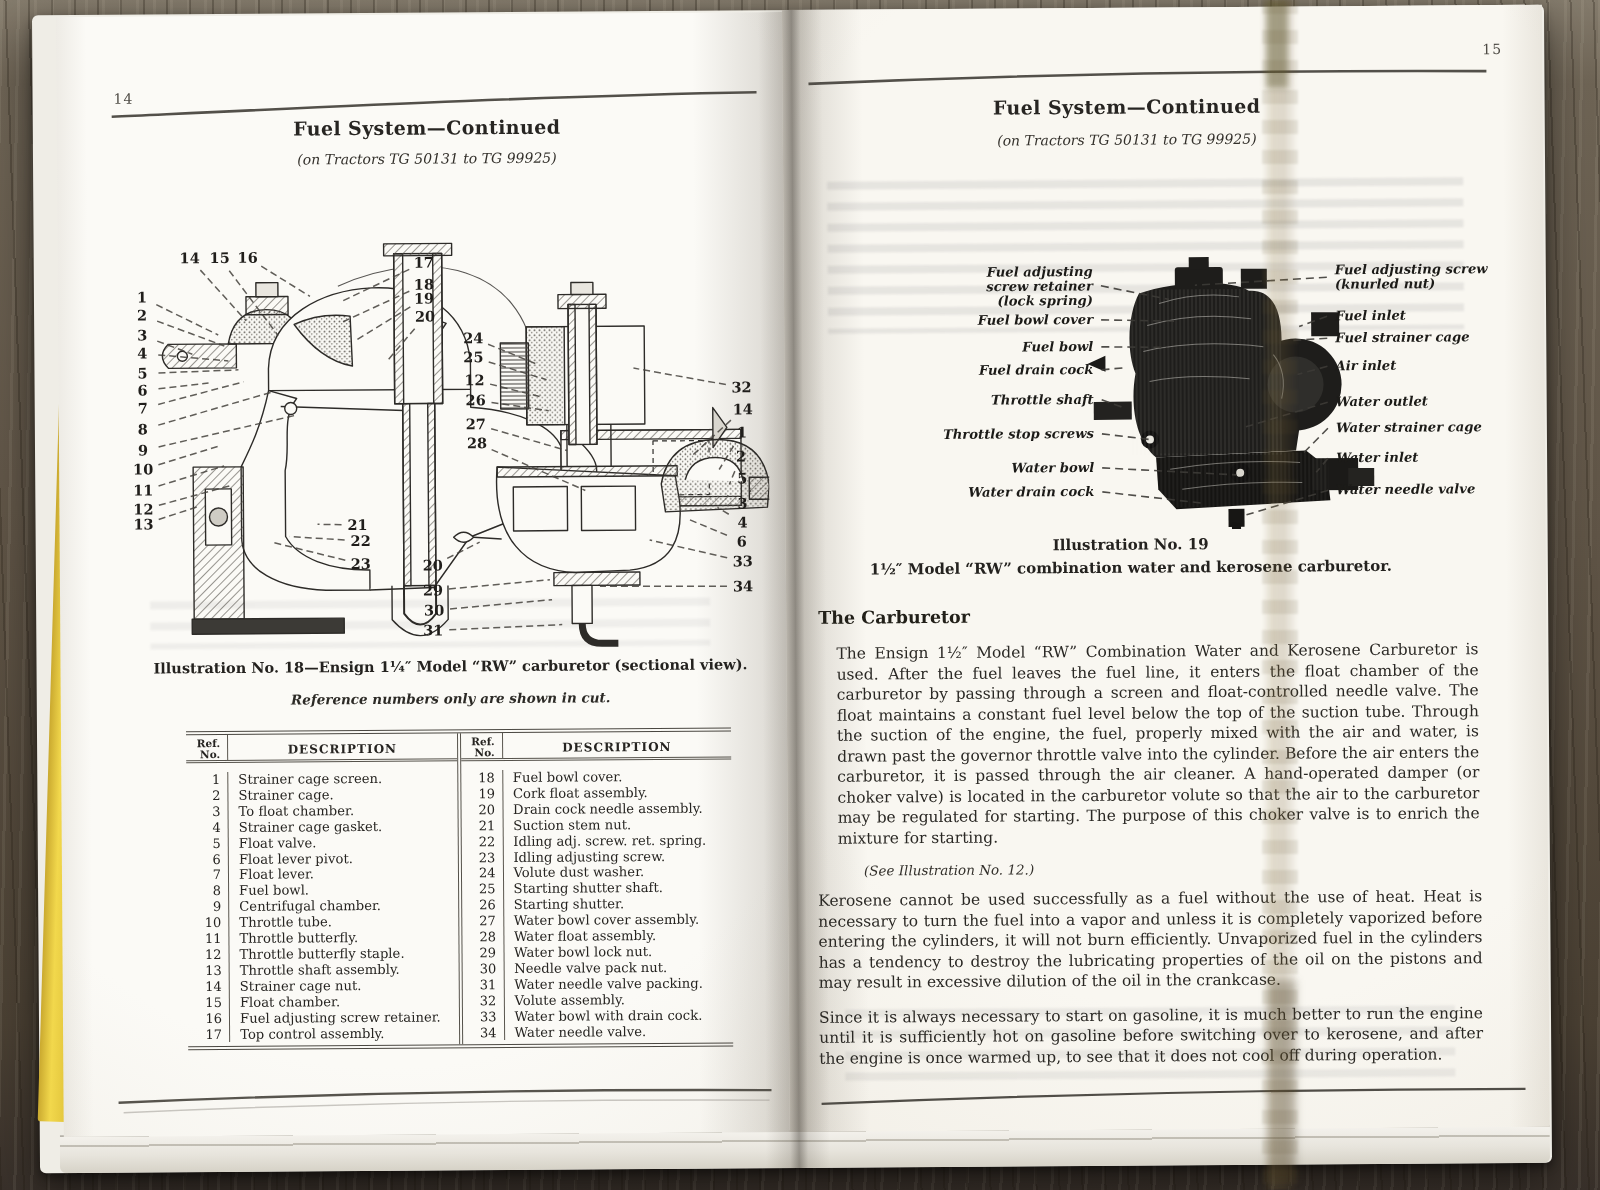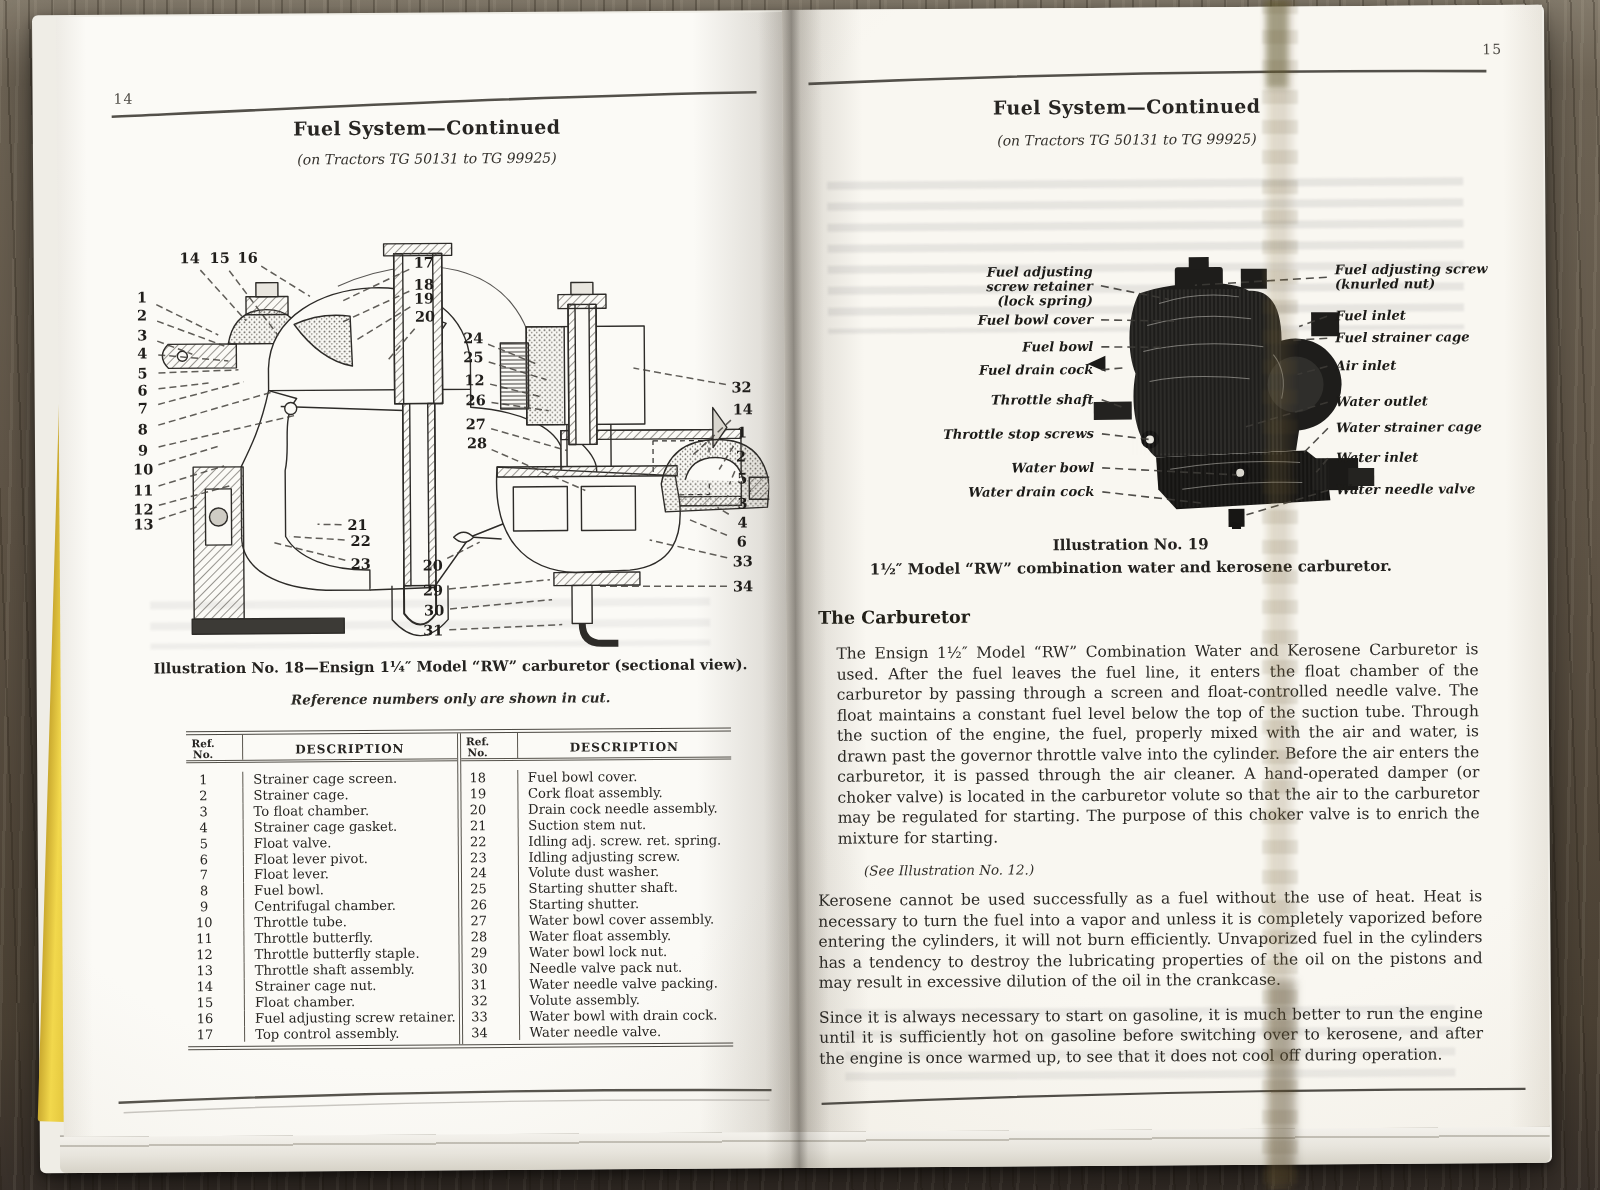--- a/index.html
+++ b/index.html
@@ -64,21 +64,21 @@
     border-top:4px double #4a4741;border-bottom:4px double #4a4741;
     display:flex;color:#262421;
   }
   .tgroup{flex:1;padding-bottom:4px;}
   .tgroup.second{border-left:4px double #55524b;}
   .thead{display:flex;border-bottom:3px double #55524b;}
   .thead .tno{font-size:10.5px;line-height:11px;padding-top:3px;font-weight:bold;}
   .thead .tdesc{font-size:12px;letter-spacing:1px;font-weight:bold;text-align:center;padding:8px 0 3px 0;}
   .tbody{padding-top:9px;}
   .trow{display:flex;line-height:15.9px;}
-  .tno{width:34px;min-width:34px;text-align:center;padding-right:22px;border-right:1px solid #5a564e;font-size:13px;}
+  .tno{width:34px;min-width:34px;text-align:right;padding-right:7px;border-right:1px solid #5a564e;font-size:13px;}
   .tdesc{flex:1;padding-left:10px;font-size:13.2px;white-space:nowrap;}
   
   .section{position:absolute;left:30px;top:598px;width:664px;color:#2a2824;}
   .section h3{margin:0 0 16px 2px;font-size:17.5px;color:#222019;}
   .section p{margin:0 0 14px 0;font-size:15.5px;line-height:20.5px;text-align:justify;}
   .section p.p1{margin-left:20px;margin-right:2px;}
   .see-note{font-style:italic;font-size:13.5px;margin:2px 0 12px 46px;color:#33302b;}
   .ghost{position:absolute;pointer-events:none;opacity:.22;filter:blur(1.2px);
     background:repeating-linear-gradient(to bottom, rgba(100,100,108,.55) 0 8px, transparent 8px 21px);}
   .stain{position:absolute;pointer-events:none;}

